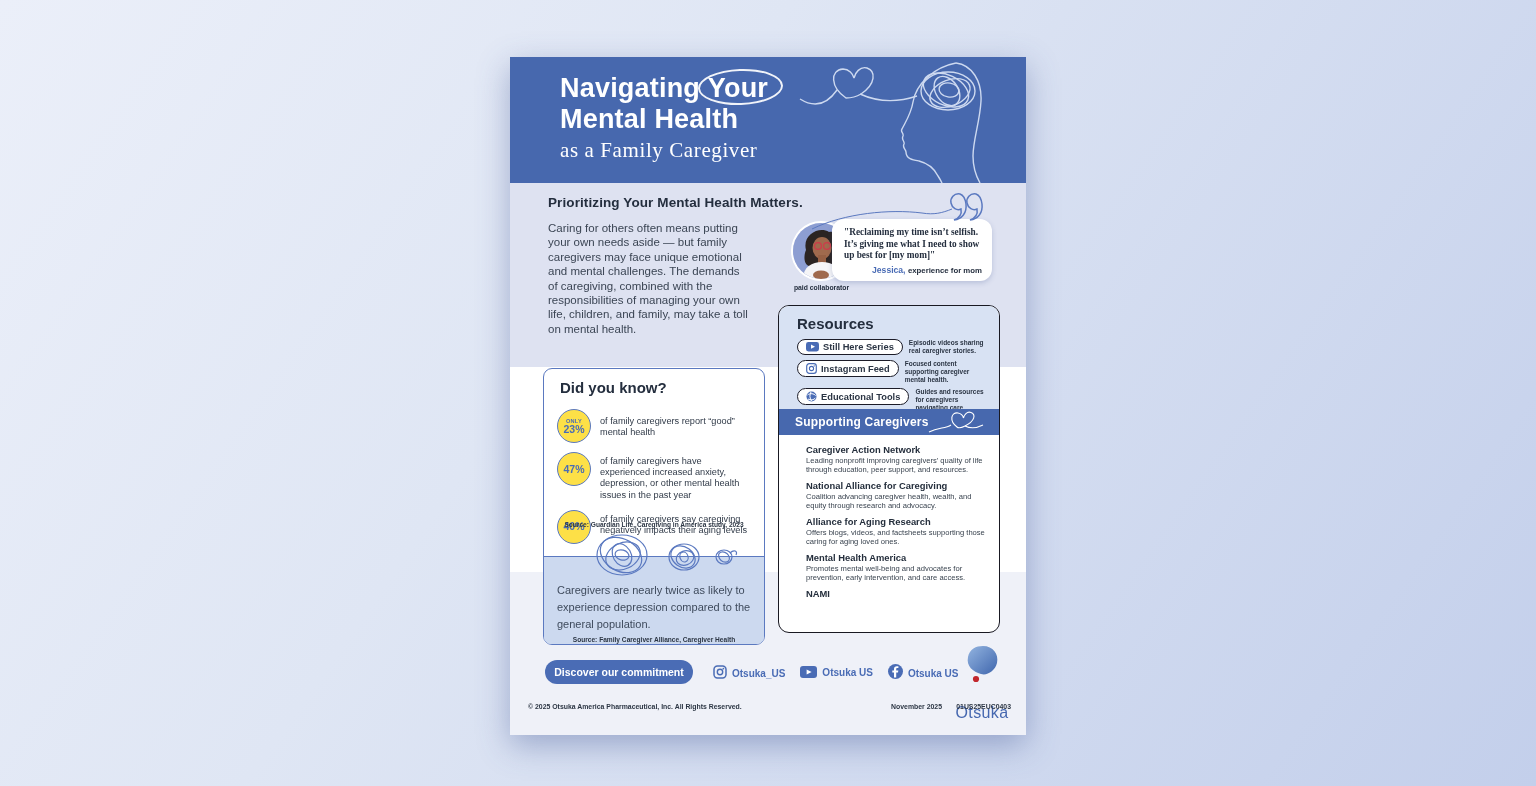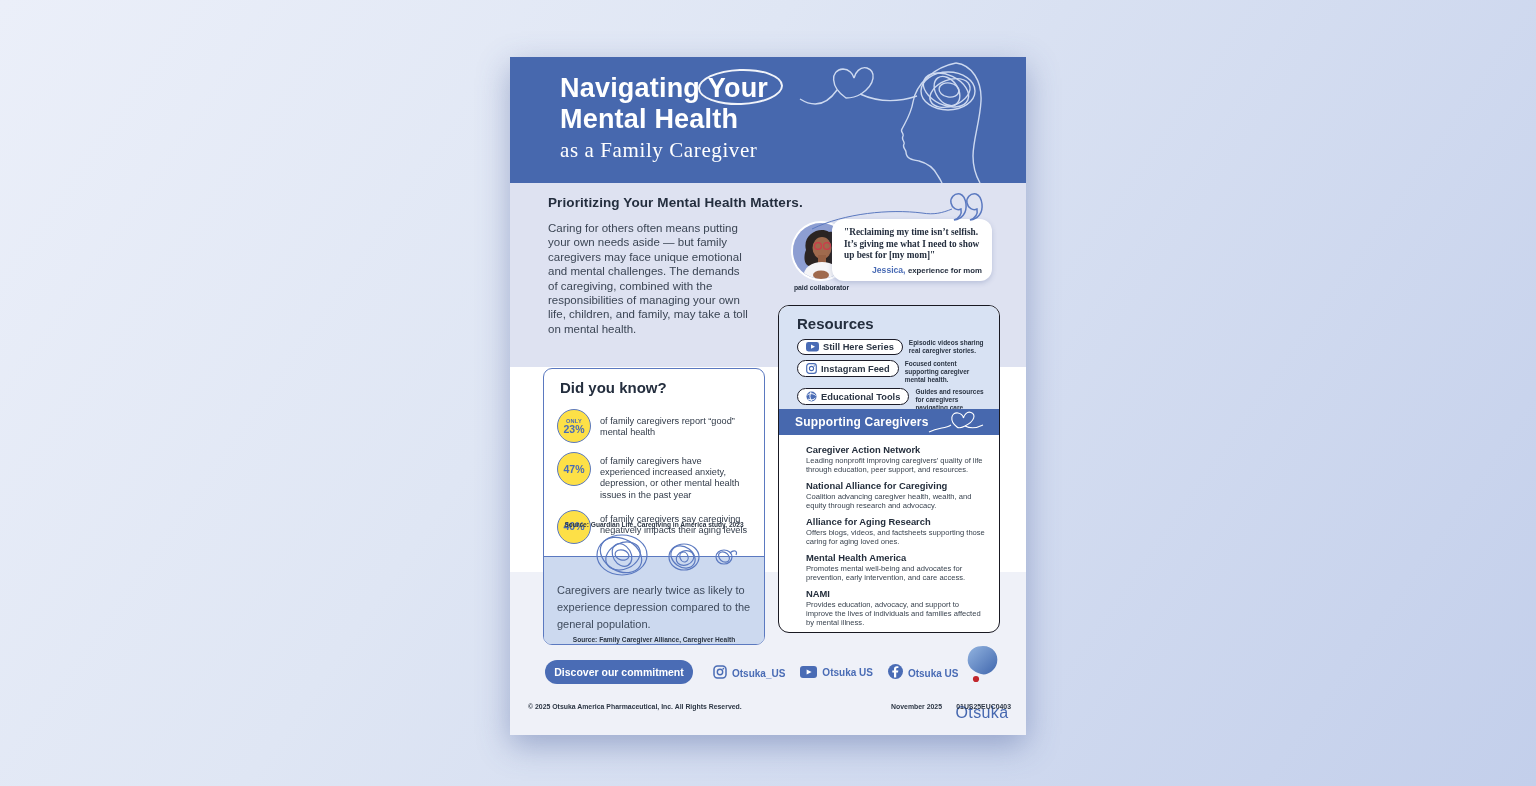--- a/index.html
+++ b/index.html
@@ -269,21 +269,20 @@
       <div class="org">
         <div class="org-n">Alliance for Aging Research</div>
         <div class="org-d">Offers blogs, videos, and factsheets supporting those caring for aging loved ones.</div>
       </div>
       <div class="org">
         <div class="org-n">Mental Health America</div>
         <div class="org-d">Promotes mental well-being and advocates for prevention, early intervention, and care access.</div>
       </div>
       <div class="org">
         <div class="org-n">NAMI</div>
-        <div class="org-d">Provides education, advocacy, and support to improve the lives of individuals and families affected by mental illness.</div>
       </div>
 
     </div>
   </div>
 
   <div class="sec-foot">
     <button class="cta">Discover our commitment</button>
 
     <div class="social">
       <span class="soc-item">

